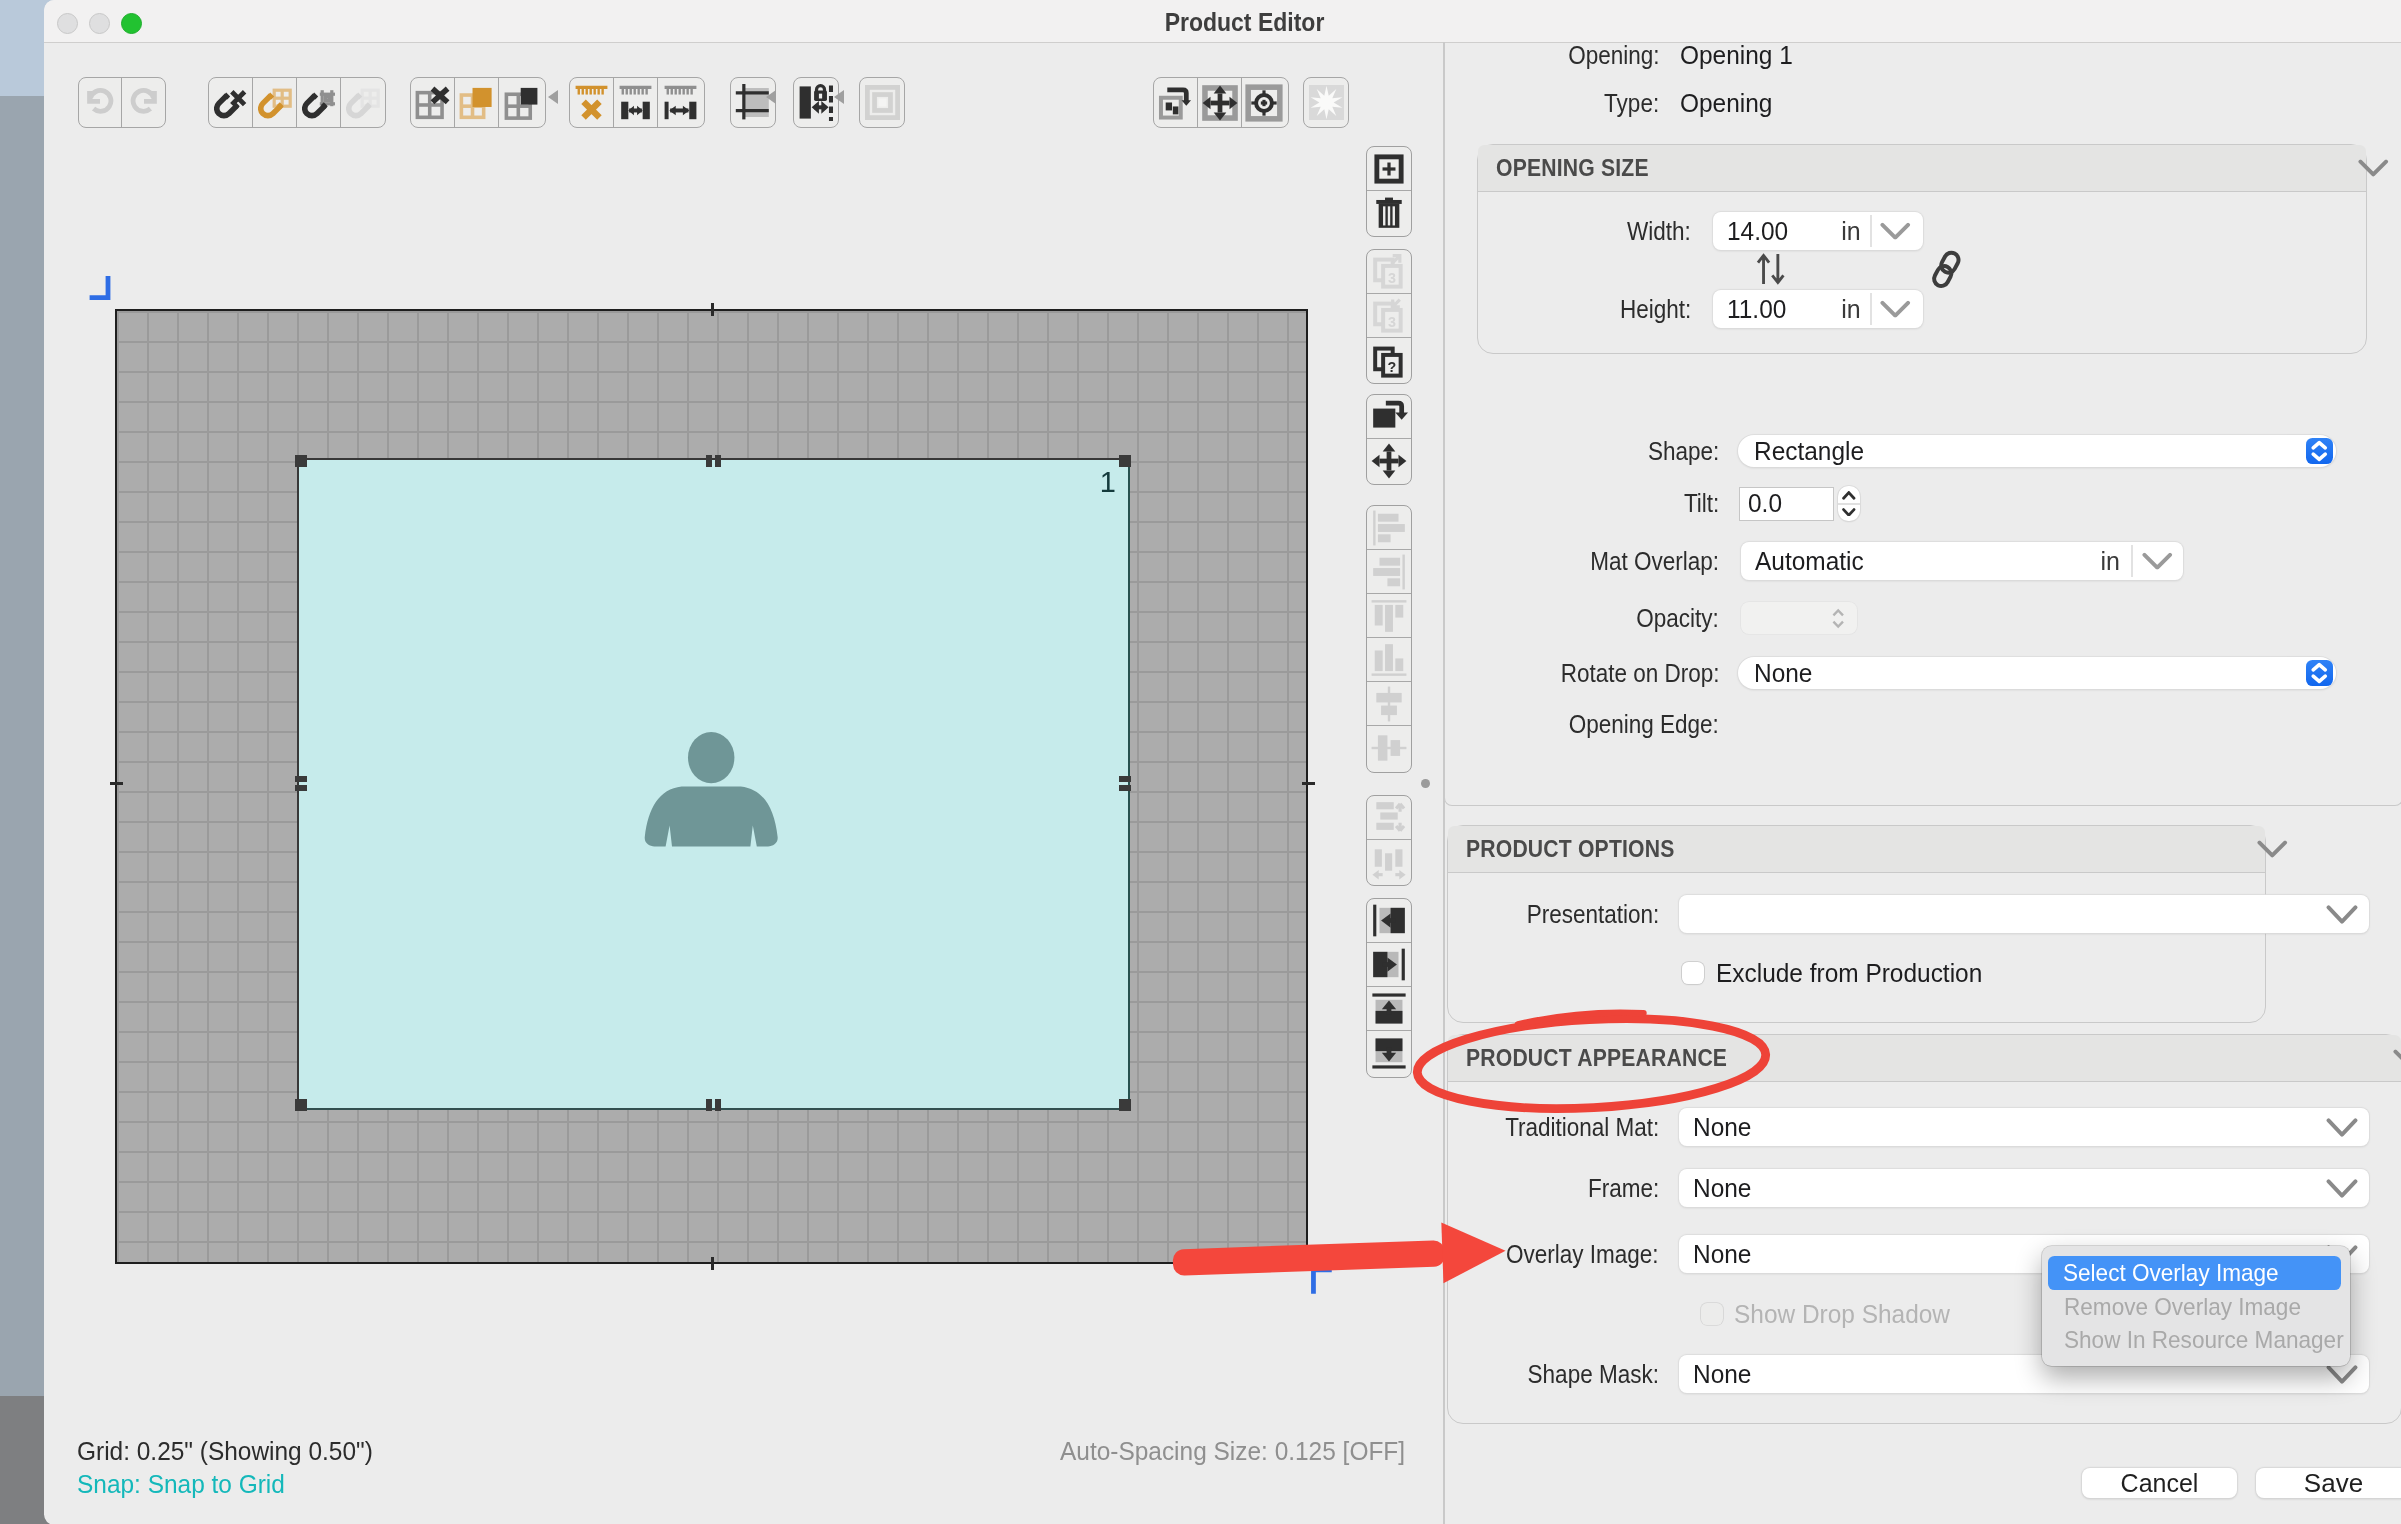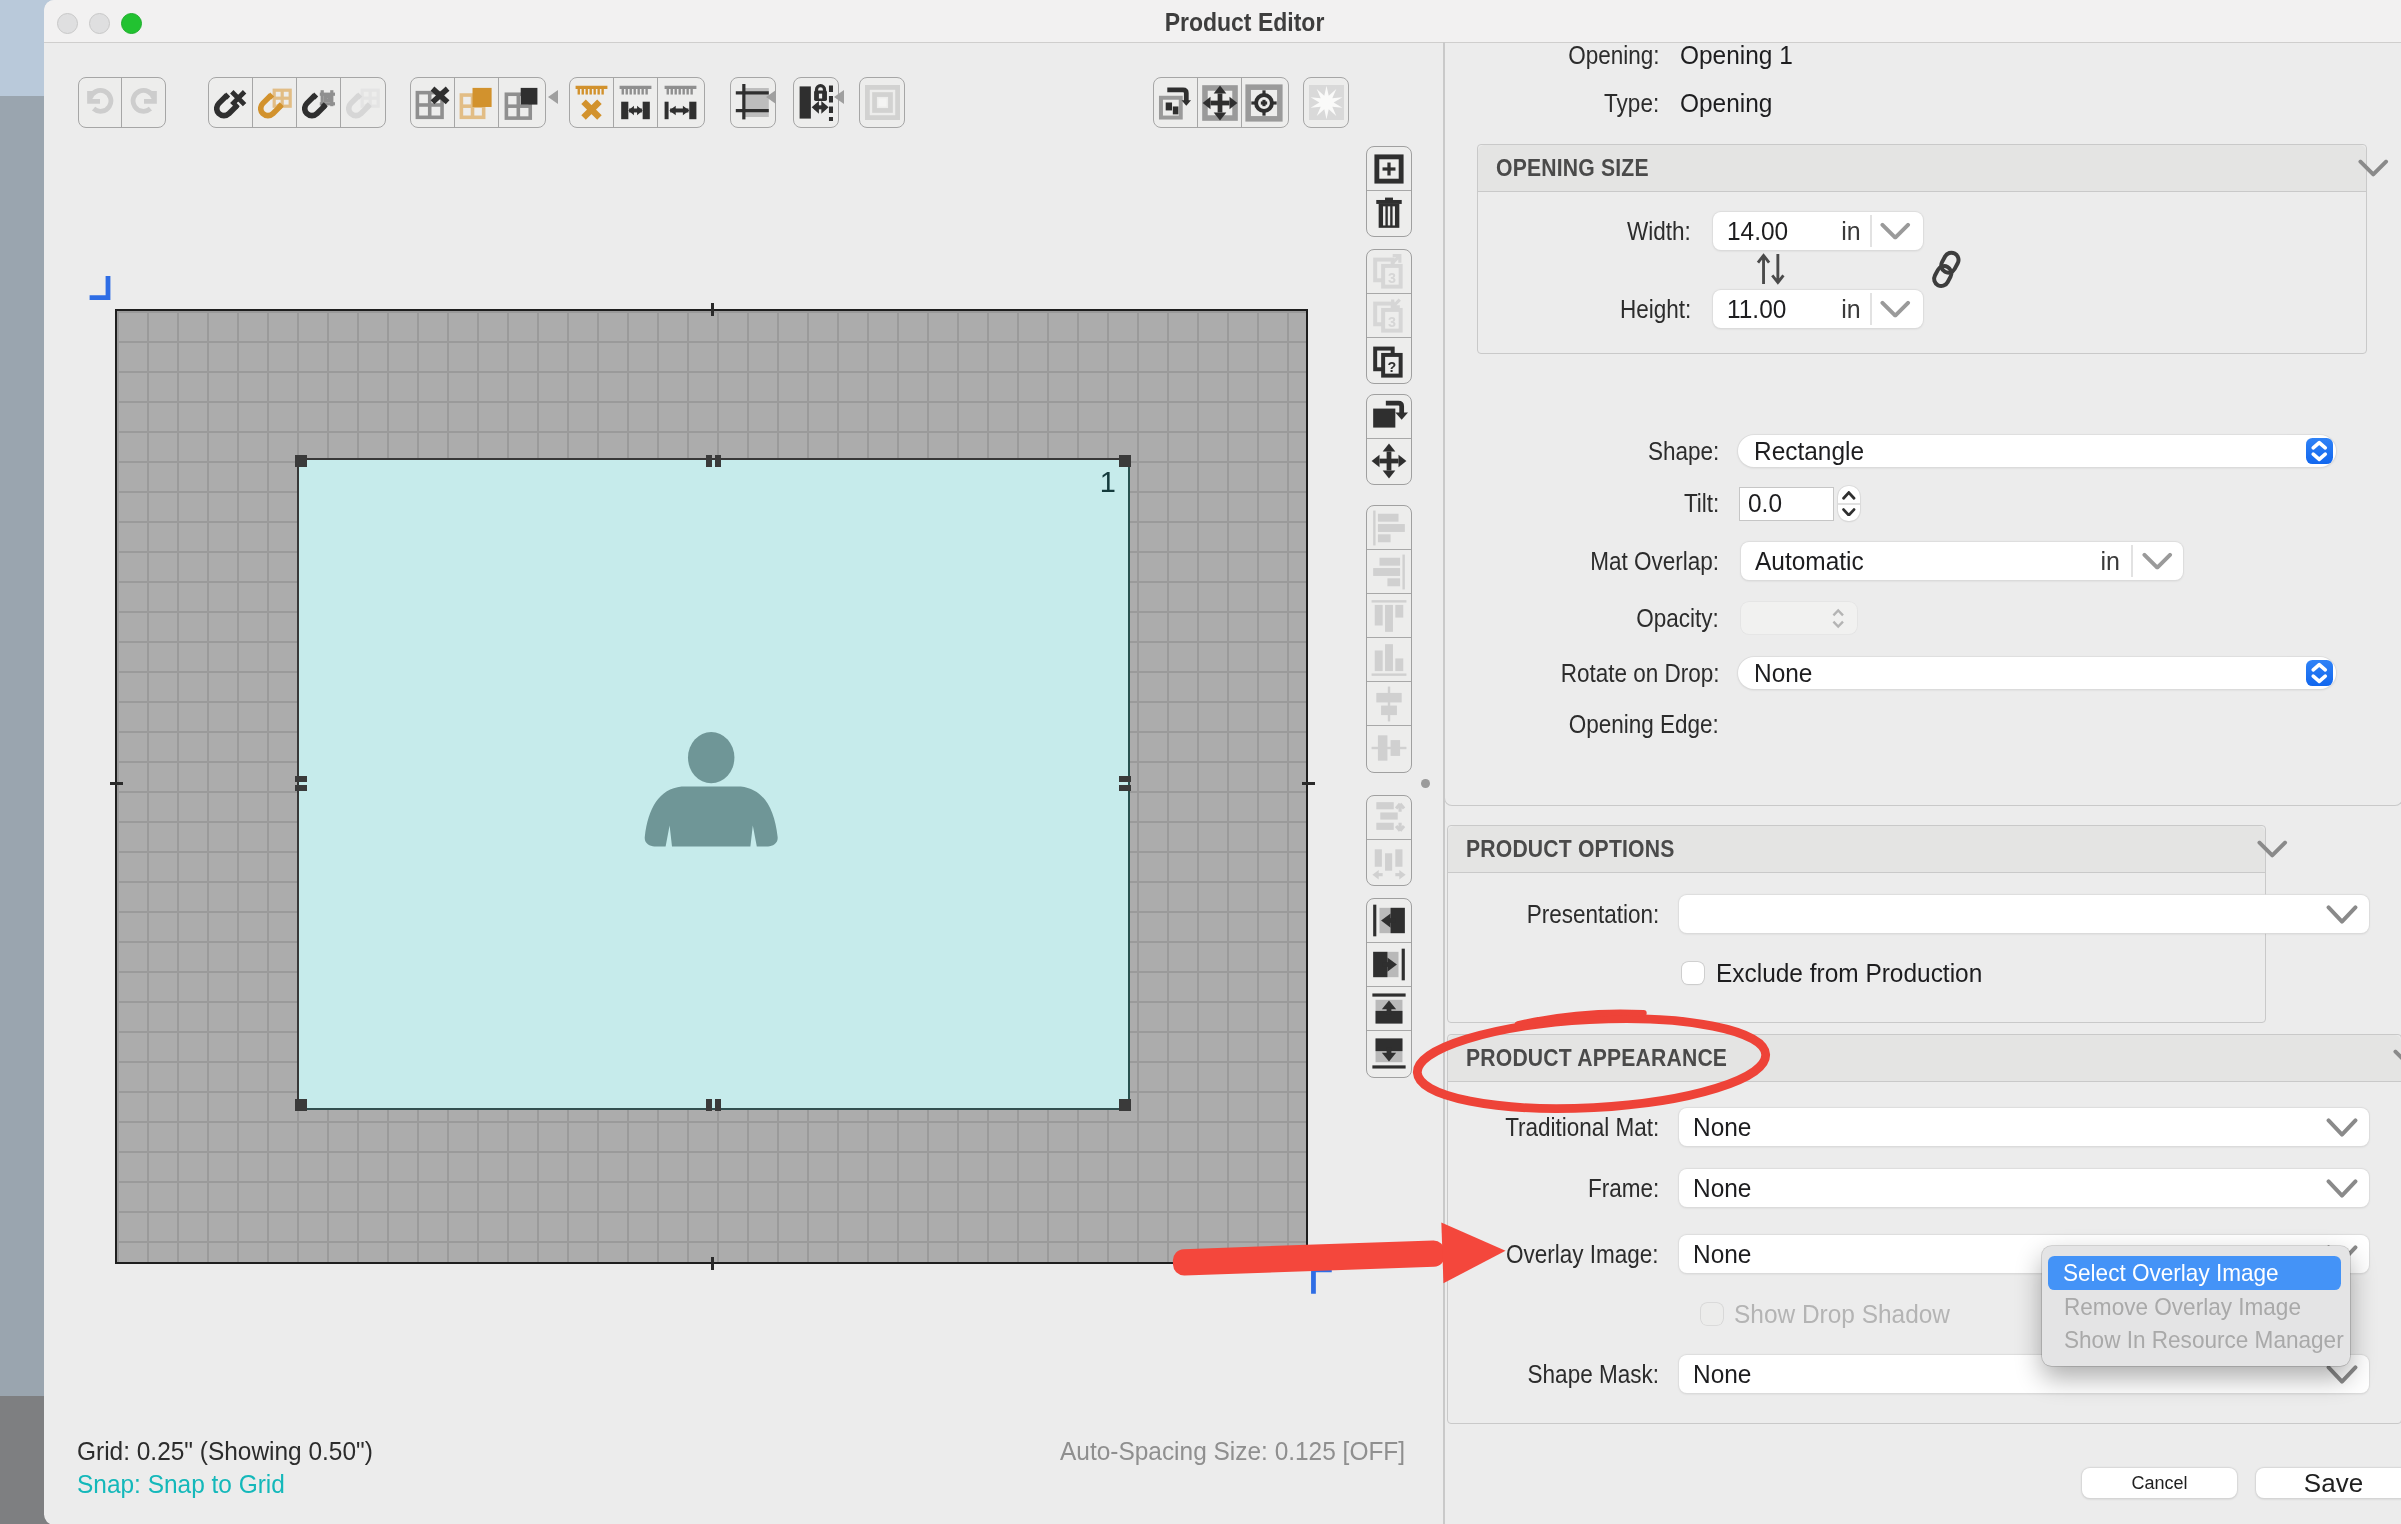--- a/index.html
+++ b/index.html
@@ -14,21 +14,21 @@
 .light{width:19px;height:19px;border-radius:50%;top:13px;}
 .grp{border:1.6px solid #a6a6a6;border-radius:8px;background:#ededec;display:flex;box-sizing:border-box;}
 .tb{width:44px;display:flex;align-items:center;justify-content:center;border-right:1.6px solid #a6a6a6;box-sizing:border-box;}
 .tb:last-child{border-right:none;}
 .vgrp{border:1.6px solid #a0a0a0;border-radius:8px;background:#ededec;display:flex;flex-direction:column;box-sizing:border-box;position:absolute;left:1322px;width:46px;}
 .vb{height:44px;display:flex;align-items:center;justify-content:center;border-bottom:1.6px solid #a8a8a8;box-sizing:border-box;}
 .vb:last-child{border-bottom:none;}
 .flytri{width:0;height:0;border-top:7.2px solid transparent;border-bottom:7.2px solid transparent;border-right:10.4px solid #9f9f9f;}
 .lblr{font-size:25px;color:#2c2c2c;text-align:right;transform:translateY(-50%) scaleX(.9);transform-origin:100% 50%;white-space:nowrap;}
 .val{font-size:26px;color:#1d1d1f;transform:translateY(-50%) scaleX(.94);transform-origin:0 50%;white-space:nowrap;}
-.secbox{border:1.6px solid #c9c9c9;border-radius:4px;box-sizing:border-box;}
+.secbox{border:1.6px solid #c9c9c9;border-radius:16px;box-sizing:border-box;}
 .sechdr{position:absolute;left:0;top:0;right:0;height:46px;background:#e4e4e3;border-bottom:1.6px solid #c9c9c9;border-radius:6.4px 6.4px 0 0;}
 .sechdr span{position:absolute;left:18.4px;top:50%;transform:translateY(-50%) scaleX(.92);transform-origin:0 50%;font-size:23px;font-weight:bold;color:#4a4a4a;letter-spacing:0.2px;}
 .dd{position:absolute;background:#fff;border-radius:8px;box-shadow:0 0 0 0.8px #dcdcdc,0 0.8px 2.4px rgba(0,0,0,.12);}
 .dd .txt{position:absolute;left:14.4px;top:50%;transform:translateY(-50%) scaleX(.94);transform-origin:0 50%;font-size:26px;color:#1d1d1f;white-space:nowrap;}
 .chev{position:absolute;top:50%;transform:translateY(-50%);}
 .popupf{position:absolute;background:#fff;border-radius:16px;box-shadow:0 0 0 0.8px #dcdcdc,0 0.8px 2.4px rgba(0,0,0,.15);}
 .bluestep{position:absolute;right:3.2px;top:50%;transform:translateY(-50%);width:26.5px;height:26px;border-radius:6.4px;background:linear-gradient(#2f82f6,#1267ee);}
 .menuitem{position:absolute;left:21.6px;font-size:24px;transform:translateY(-50%) scaleX(.94);transform-origin:0 50%;white-space:nowrap;}
 </style></head><body>
 <div class="abs" id="bgtl"></div>
@@ -682,15 +682,15 @@
     </svg>
 <svg class="abs" style="left:1122px;top:1218px;" width="353" height="80" viewBox="0 0 440 100">
 <g transform="rotate(-2 220 50)">
         <rect x="8" y="32" width="340" height="33" rx="14" fill="#f4473c"></rect>
 <polygon points="345,10 345,86 424,48" fill="#f4473c"></polygon>
       </g>
     </svg>
 <div class="abs val" style="left:33px;top:1451px;color:#2c2c2c;font-size:26px;">Grid: 0.25" (Showing 0.50")</div>
 <div class="abs val" style="left:33px;top:1484px;color:#14b8ba;font-size:26px;">Snap: Snap to Grid</div>
 <div class="abs val" style="left:1016px;top:1451px;color:#8f8f8f;font-size:26px;">Auto-Spacing Size: 0.125 [OFF]</div>
-<div class="abs" style="left:2038px;top:1468px;width:155px;height:30px;background:#fff;border-radius:8px;box-shadow:0 0 0 0.8px #d8d8d8,0 0.8px 2.4px rgba(0,0,0,.18);text-align:center;line-height:30px;font-size:18px;color:#1f1f1f;">Cancel</div>
+<div class="abs" style="left:2038px;top:1468px;width:155px;height:30px;background:#fff;border-radius:8px;box-shadow:0 0 0 0.8px #d8d8d8,0 0.8px 2.4px rgba(0,0,0,.18);text-align:center;line-height:30px;font-size:25px;color:#1f1f1f;">Cancel</div>
 <div class="abs" style="left:2212px;top:1468px;width:155px;height:30px;background:#fff;border-radius:8px;box-shadow:0 0 0 0.8px #d8d8d8,0 0.8px 2.4px rgba(0,0,0,.18);text-align:center;line-height:30px;font-size:26px;color:#1f1f1f;">Save</div>
 </div>
 
 </body></html>

